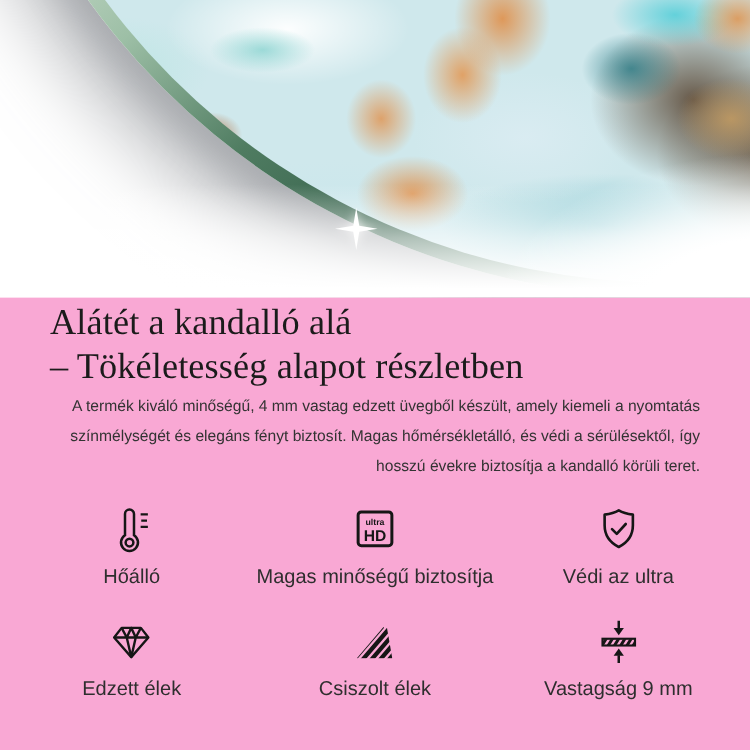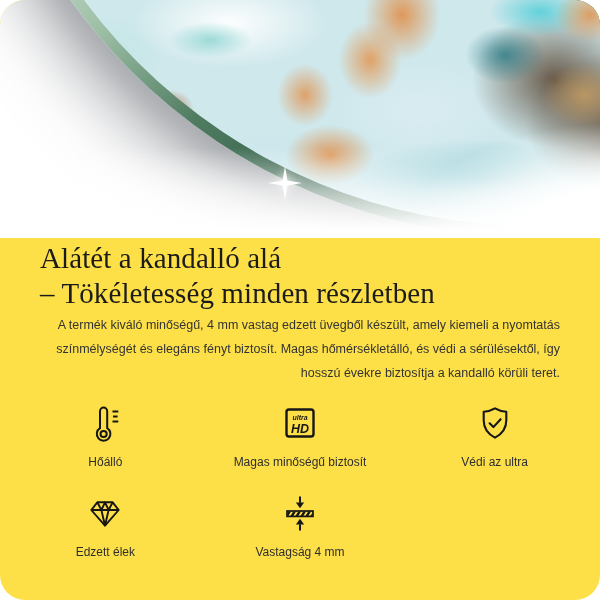--- a/index.html
+++ b/index.html
@@ -1,18 +1,18 @@
 <!DOCTYPE html>
 <html><head>
 <meta charset="utf-8">
 <style>
   html, body { margin:0; padding:0; background:#fff; }
   .page {
     position:relative; width:600px; height:600px; overflow:hidden;
-    background:#fde047; font-family:"Liberation Sans", sans-serif;border-radius:25px;
+    background:#f9a8d4; font-family:"Liberation Sans", sans-serif;
   }
   
   .hero { position:absolute; left:0; top:0; width:600px; height:238px; overflow:hidden; background:#fff; }
   .glass-shadow {
     position:absolute; left:-37px; top:-903px; width:1140px; height:1140px; border-radius:50%;
     box-shadow:-26px 34px 60px rgba(120,124,130,0.50), -10px 14px 24px rgba(130,134,140,0.30);
   }
   .glass {
     position:absolute; left:-37px; top:-903px; width:1140px; height:1140px; border-radius:50%;
     background:linear-gradient(140deg, #e9f1e6 38%, #9dbfa6 50%, #4f7c61 58%, #35604b 66%, #6f9a80 74%, #8fb69a 82%);
@@ -57,28 +57,28 @@
   .desc {
     margin:2px 40px 0; width:520px;
     font-size:12.5px; line-height:24px; color:#333333;text-align:right;
   }
   
   .features {
     display:grid; grid-template-columns:repeat(3, 1fr);
     padding:0 8px; margin-top:16px; row-gap:22px;
   }
   .feature { display:flex; flex-direction:column; align-items:center; }
-  .ficon { height:42px; display:flex; align-items:flex-end; justify-content:center;font-style:italic; }
+  .ficon { height:42px; display:flex; align-items:flex-end; justify-content:center; }
   .ficon svg { display:block; }
   .ficon path, .ficon rect, .ficon circle { fill:none; stroke:#161616; }
   .ficon polygon.solid { fill:#161616; stroke:none; }
   .ficon text { fill:#161616; stroke:none; font-family:"Liberation Sans", sans-serif; font-weight:700; }
   .uhd-small { font-size:7px; }
   .uhd-big { font-size:12.5px; }
-  .flabel { margin-top:12px; font-size:12px; line-height:14px; color:#2e2e2e; text-align:center; }
+  .flabel { margin-top:12px; font-size:16px; line-height:14px; color:#2e2e2e; text-align:center; }
 </style>
 </head>
 <body>
 
 <div class="page">
 
   <div class="hero">
     <div class="glass-shadow"></div>
     <div class="glass">
       <div class="glass-face"></div>
@@ -86,21 +86,21 @@
     <svg class="sparkle" viewBox="0 0 36 36">
       <path d="M18 1 L20.4 15.6 L35 18 L20.4 20.4 L18 35 L15.6 20.4 L1 18 L15.6 15.6 Z" fill="#ffffff"></path>
       <circle cx="18" cy="18" r="2.4" fill="#ffffff"></circle>
     </svg>
     <div class="hero-fade"></div>
   </div>
 
   <div class="content">
     <h1 class="title">
       <span>Alátét a kandalló alá</span>
-      <span>– Tökéletesség minden részletben</span>
+      <span>– Tökéletesség alapot részletben</span>
     </h1>
 
     <p class="desc">A termék kiváló minőségű, 4 mm vastag edzett üvegből készült, amely kiemeli a nyomtatás színmélységét és elegáns fényt biztosít. Magas hőmérsékletálló, és védi a sérülésektől, így hosszú évekre biztosítja a kandalló körüli teret.</p>
 
     <div class="features">
 
       <div class="feature">
         <span class="ficon">
           <svg viewBox="0 0 40 40" width="40" height="40">
             <path d="M15 25.2 V8.2 a3.6 3.6 0 0 1 7.2 0 V25.2 a6.8 6.8 0 1 1 -7.2 0 Z" stroke-width="2"></path>
@@ -112,21 +112,21 @@
       </div>
 
       <div class="feature">
         <span class="ficon">
           <svg viewBox="0 0 40 40" width="40" height="40">
             <rect x="6.5" y="6.5" width="27" height="27" rx="2.5" stroke-width="2.4"></rect>
             <text x="20" y="17" text-anchor="middle" class="uhd-small">ultra</text>
             <text x="20" y="29.5" text-anchor="middle" class="uhd-big">HD</text>
           </svg>
         </span>
-        <div class="flabel">Magas minőségű biztosít</div>
+        <div class="flabel">Magas minőségű biztosítja</div>
       </div>
 
       <div class="feature">
         <span class="ficon">
           <svg viewBox="0 0 40 40" width="40" height="40">
             <path d="M20 5.3 C22.8 7 26.8 8.2 31.3 8.7 V17.2 C31.3 25.6 26.5 31.3 20 34.6 C13.5 31.3 8.7 25.6 8.7 17.2 V8.7 C13.2 8.2 17.2 7 20 5.3 Z" stroke-width="2.1" stroke-linejoin="round"></path>
             <path d="M14.6 20.3 L18.4 24.1 L25.6 16.2" stroke-width="2.1" stroke-linecap="round" stroke-linejoin="round"></path>
           </svg>
         </span>
         <div class="flabel">Védi az ultra</div>
@@ -135,37 +135,52 @@
       <div class="feature">
         <span class="ficon">
           <svg viewBox="0 0 40 40" width="40" height="40">
             <path d="M12.3 9.3 H27.7 L33.7 17 L20 32.7 L6.3 17 Z" stroke-width="1.9" stroke-linejoin="round"></path>
             <path d="M6.3 17 H33.7 M12.3 9.3 L16.4 17 L20 9.3 L23.6 17 L27.7 9.3 M16.4 17 L20 32.7 M23.6 17 L20 32.7" stroke-width="1.9" stroke-linejoin="round"></path>
           </svg>
         </span>
         <div class="flabel">Edzett élek</div>
       </div>
 
+      <div class="feature">
+        <span class="ficon">
+          <svg viewBox="0 0 40 40" width="40" height="40">
+            <defs>
+              <clipPath id="triclip">
+                  <polygon points="5.5,33.5 33.8,33.5 29,6"></polygon>
+                </clipPath>
+            </defs>
+            <g clip-path="url(#triclip)">
+              <path d="M-5 36 L19 8 M2 36 L26 8 M9 36 L33 8 M16 36 L40 8 M23 36 L47 8 M30 36 L54 8" stroke-width="3.4"></path>
+            </g>
+          </svg>
+        </span>
+        <div class="flabel">Csiszolt élek</div>
+      </div>
 
       <div class="feature">
         <span class="ficon">
           <svg viewBox="0 0 40 40" width="40" height="40">
             <defs>
               <clipPath id="barclip">
                   <rect x="7.4" y="18.4" width="25.2" height="4.6"></rect>
                 </clipPath>
             </defs>
             <rect x="7" y="18" width="26" height="5.4" stroke-width="1.7"></rect>
             <g clip-path="url(#barclip)">
               <path d="M5 26 L13 13 M10 26 L18 13 M15 26 L23 13 M20 26 L28 13 M25 26 L33 13 M30 26 L38 13" stroke-width="2.4"></path>
             </g>
             <path d="M20 3.6 V9.8" stroke-width="2"></path>
             <polygon class="solid" points="15.9,9.4 24.1,9.4 20,15.2"></polygon>
             <path d="M20 37.4 V31.2" stroke-width="2"></path>
             <polygon class="solid" points="15.9,31.6 24.1,31.6 20,25.8"></polygon>
           </svg>
         </span>
-        <div class="flabel">Vastagság 4 mm</div>
+        <div class="flabel">Vastagság 9 mm</div>
       </div>
 
     </div>
   </div>
 </div>
 
 </body></html>

